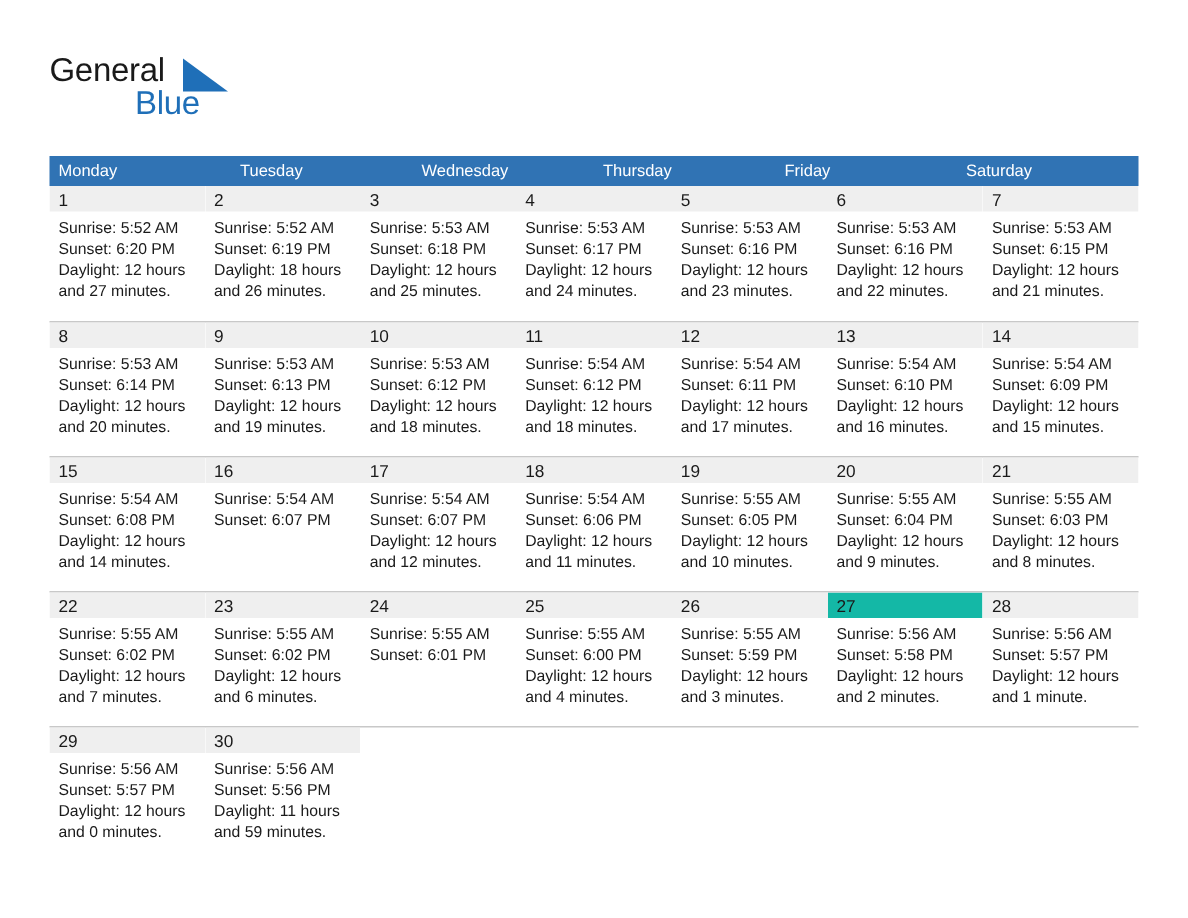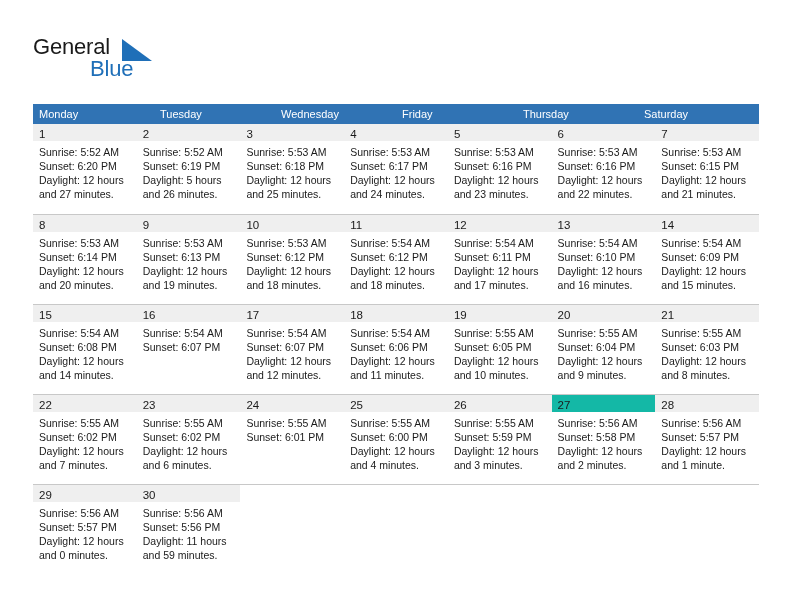--- a/index.html
+++ b/index.html
@@ -176,41 +176,41 @@
 
 
   </div>
 
   <div class="calendar">
 
     <div class="weekday-row" style="background: rgb(48, 115, 180);">
       <div class="weekday">Monday</div>
       <div class="weekday">Tuesday</div>
       <div class="weekday">Wednesday</div>
+      <div class="weekday">Thursday</div>
       <div class="weekday">Friday</div>
-      <div class="weekday">Thursday</div>
       <div class="weekday">Saturday</div>
     </div>
 
     <div id="weeks-container">
         <div class="week-row">
           <div class="day-cell filled">
             <div class="daynum-band" style="background: rgb(239, 239, 239);"><span class="daynum">1</span></div>
             <div class="day-body">
               <div class="day-line">Sunrise: 5:52 AM</div>
               <div class="day-line">Sunset: 6:20 PM</div>
               <div class="day-line wrap2">Daylight: 12 hours and 27 minutes.</div>
             </div>
           </div>
           <div class="day-cell filled">
             <div class="daynum-band" style="background: rgb(239, 239, 239);"><span class="daynum">2</span></div>
             <div class="day-body">
               <div class="day-line">Sunrise: 5:52 AM</div>
               <div class="day-line">Sunset: 6:19 PM</div>
-              <div class="day-line wrap2">Daylight: 5 hours and 26 minutes.</div>
+              <div class="day-line wrap2">Daylight: 18 hours and 26 minutes.</div>
             </div>
           </div>
           <div class="day-cell filled">
             <div class="daynum-band" style="background: rgb(239, 239, 239);"><span class="daynum">3</span></div>
             <div class="day-body">
               <div class="day-line">Sunrise: 5:53 AM</div>
               <div class="day-line">Sunset: 6:18 PM</div>
               <div class="day-line wrap2">Daylight: 12 hours and 25 minutes.</div>
             </div>
           </div>

